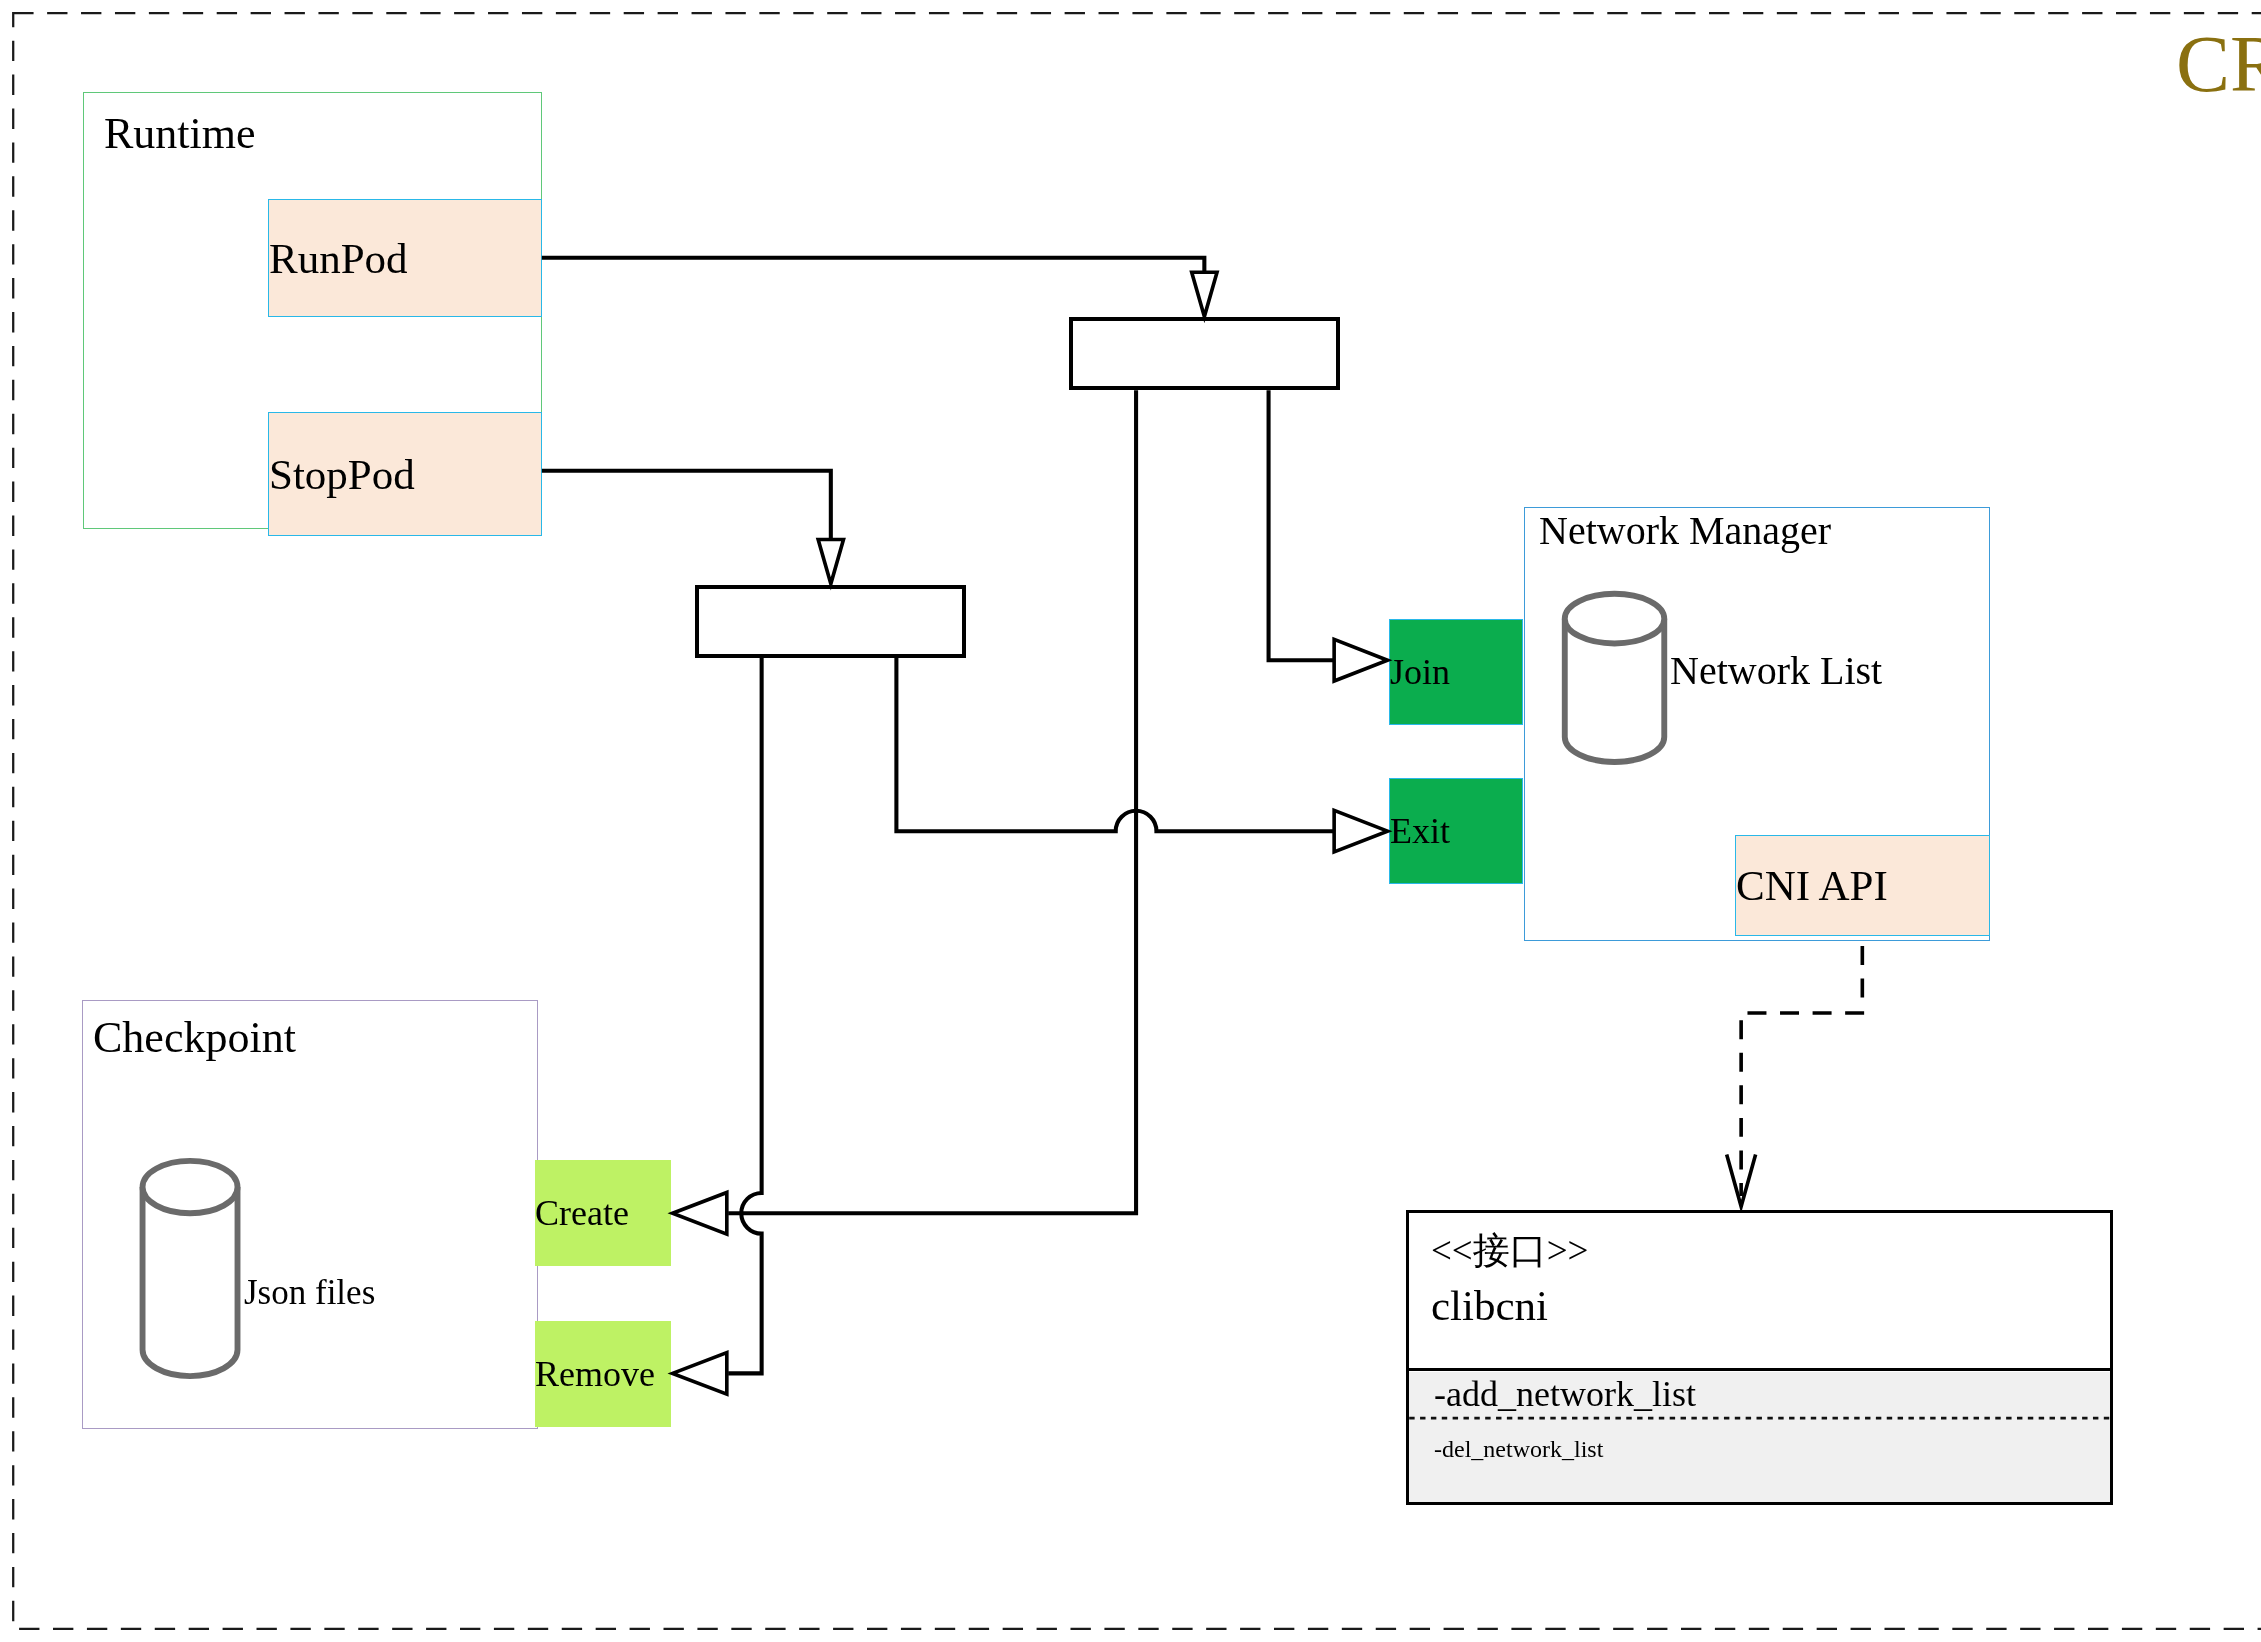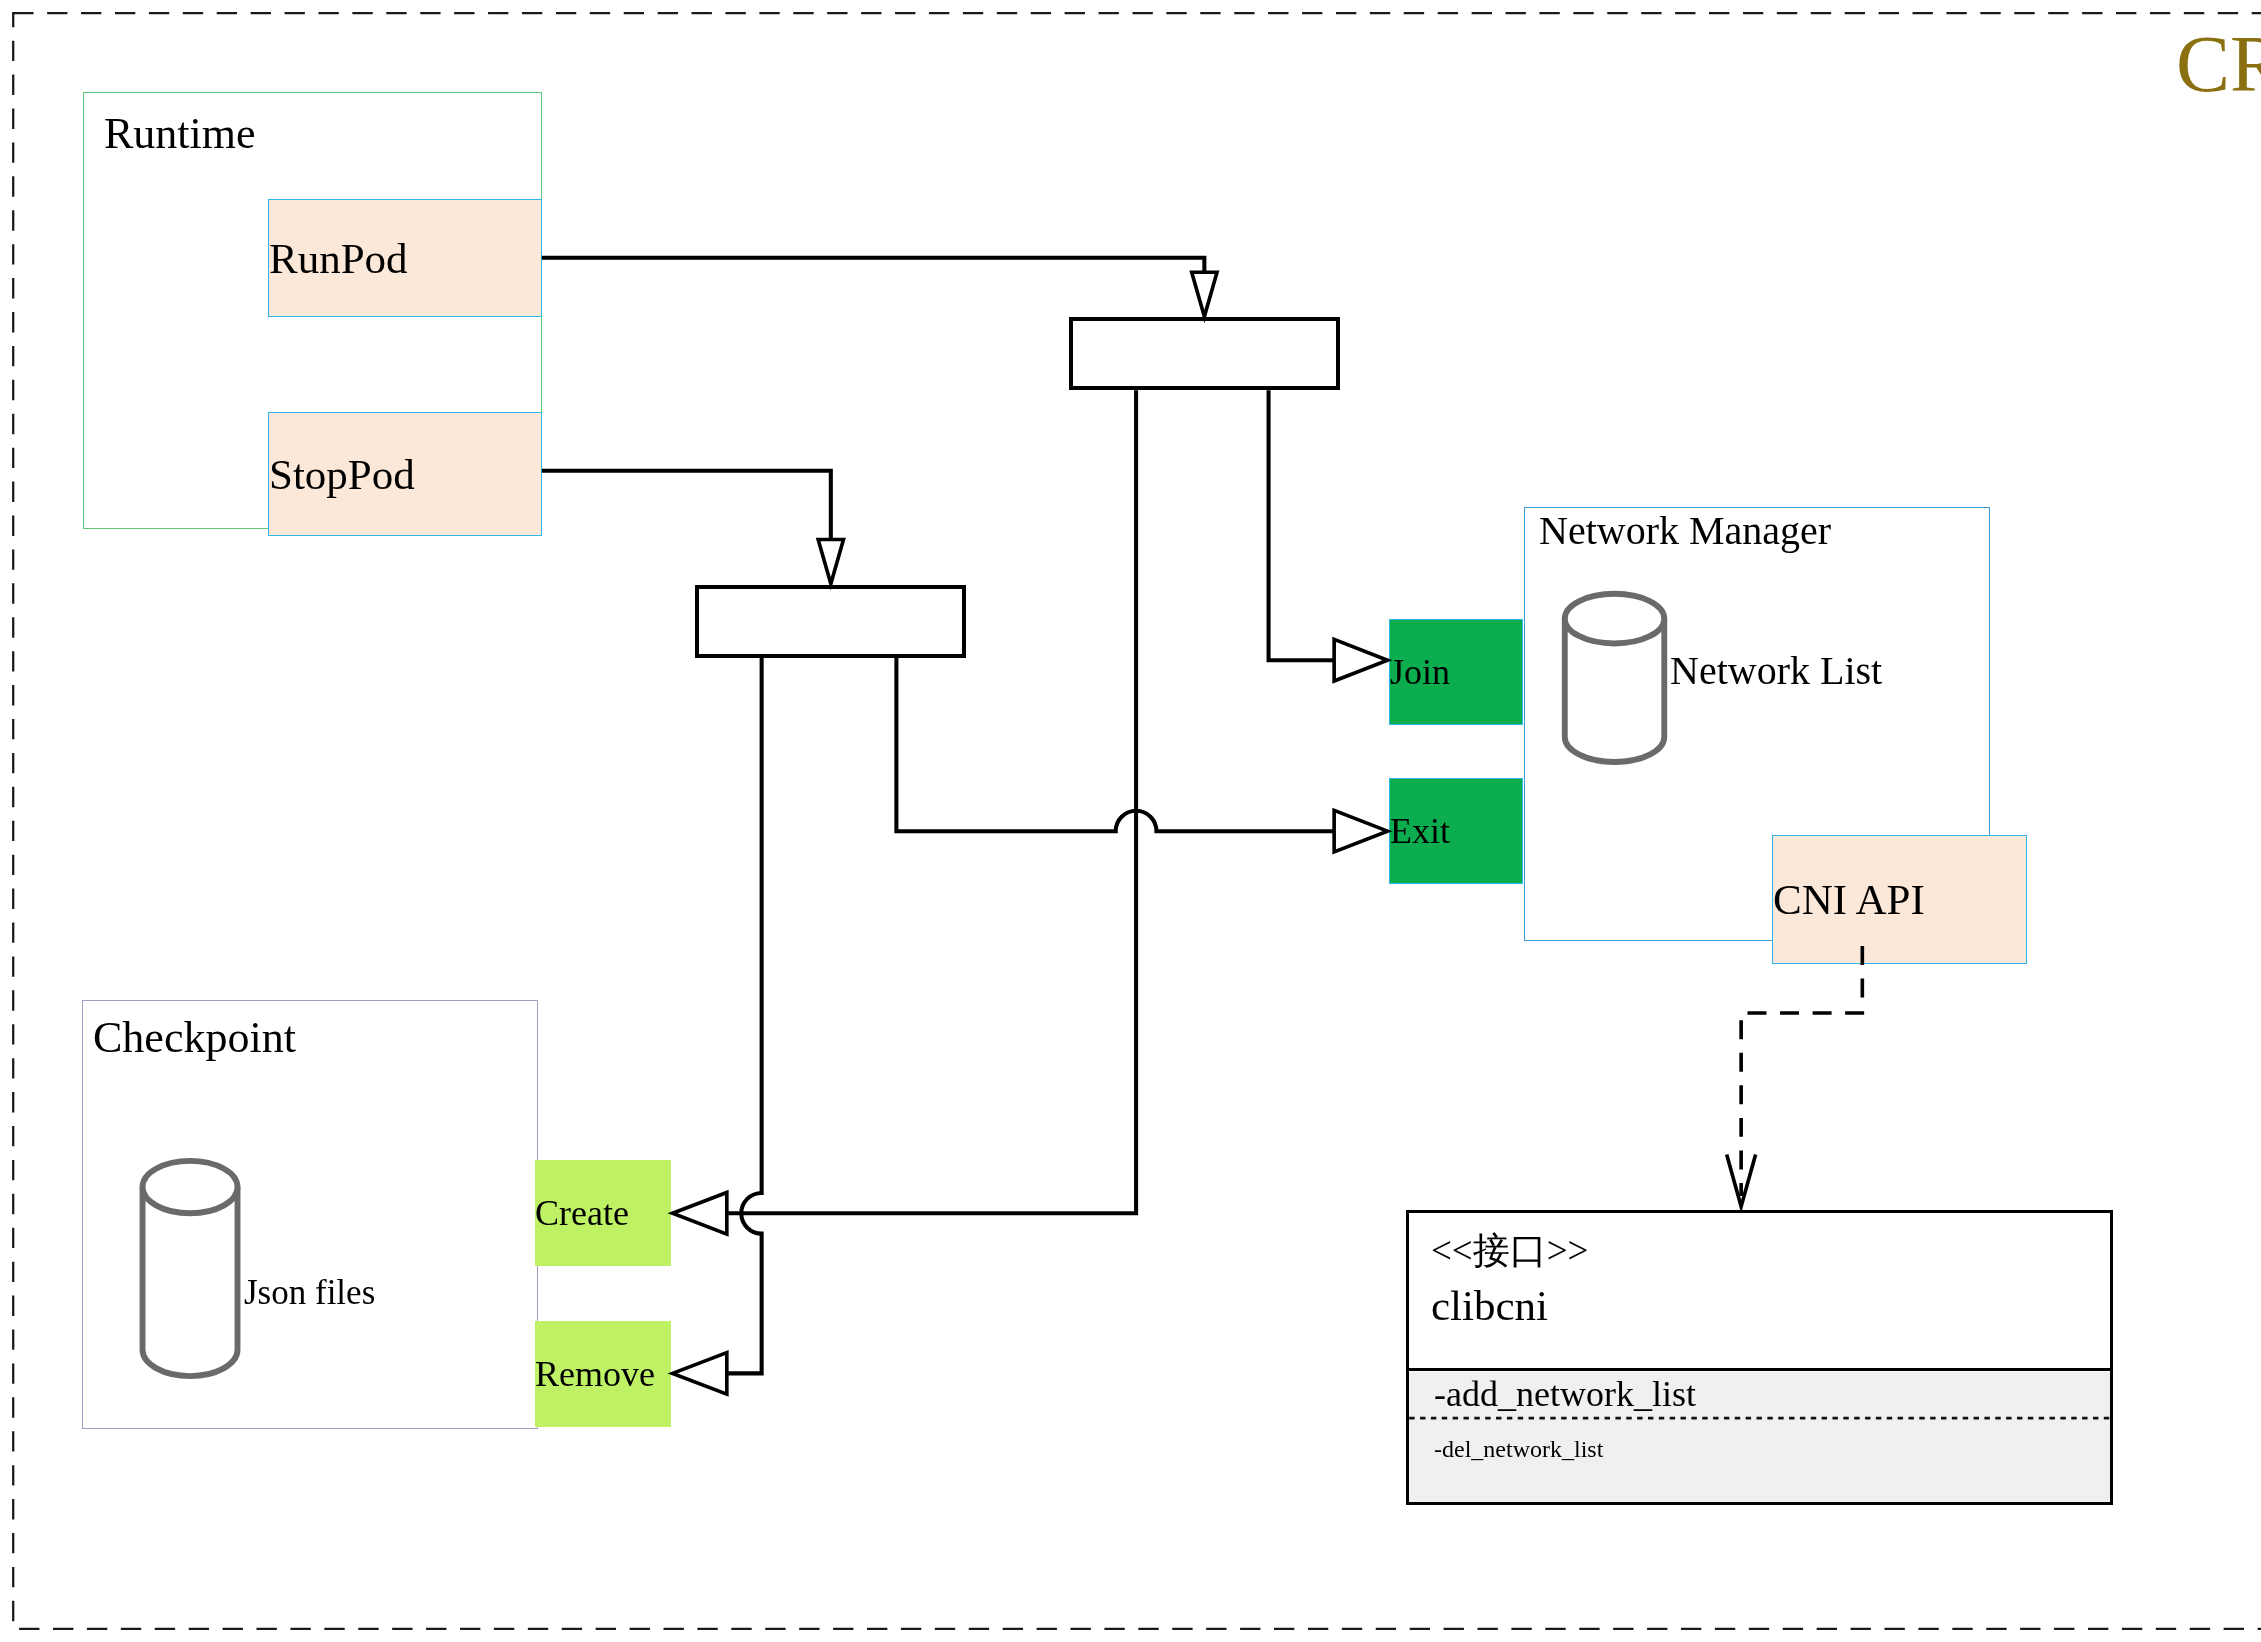--- a/index.html
+++ b/index.html
@@ -11,21 +11,21 @@
 
   
   #runtime-box{left:83px;top:92px;width:459px;height:437px;border:1.4px solid #5FC879;z-index:1;}
   #checkpoint-box{left:82px;top:1000px;width:456px;height:429px;border:1.4px solid #A99BC4;z-index:1;}
   #nm-box{left:1524px;top:507px;width:466px;height:434px;border:1.4px solid #3D9BD9;z-index:1;}
 
   
   .op{background:#FBE8D9;border:1.4px solid #29B8E8;font-size:43px;z-index:2;}
   #runpod-box{left:268px;top:199px;width:274px;height:118px;}
   #stoppod-box{left:268px;top:412px;width:274px;height:124px;}
-  #cni-box{left:1735px;top:835px;width:255px;height:129px;margin-left:37px;}
+  #cni-box{left:1735px;top:835px;width:255px;height:101px;}
 
   
   .green-act{background:#0BAD4E;border:0.9px solid #29B8E8;font-size:36px;z-index:2;}
   #join-box{left:1389px;top:607px;width:134px;height:106px;margin-top:12px;}
   #exit-box{left:1389px;top:778px;width:134px;height:106px;}
 
   
   .cyan-act{background:#bef264;font-size:36px;z-index:2;}
   #create-box{left:535px;top:1160px;width:136px;height:106px;}
   #remove-box{left:535px;top:1321px;width:136px;height:106px;}

